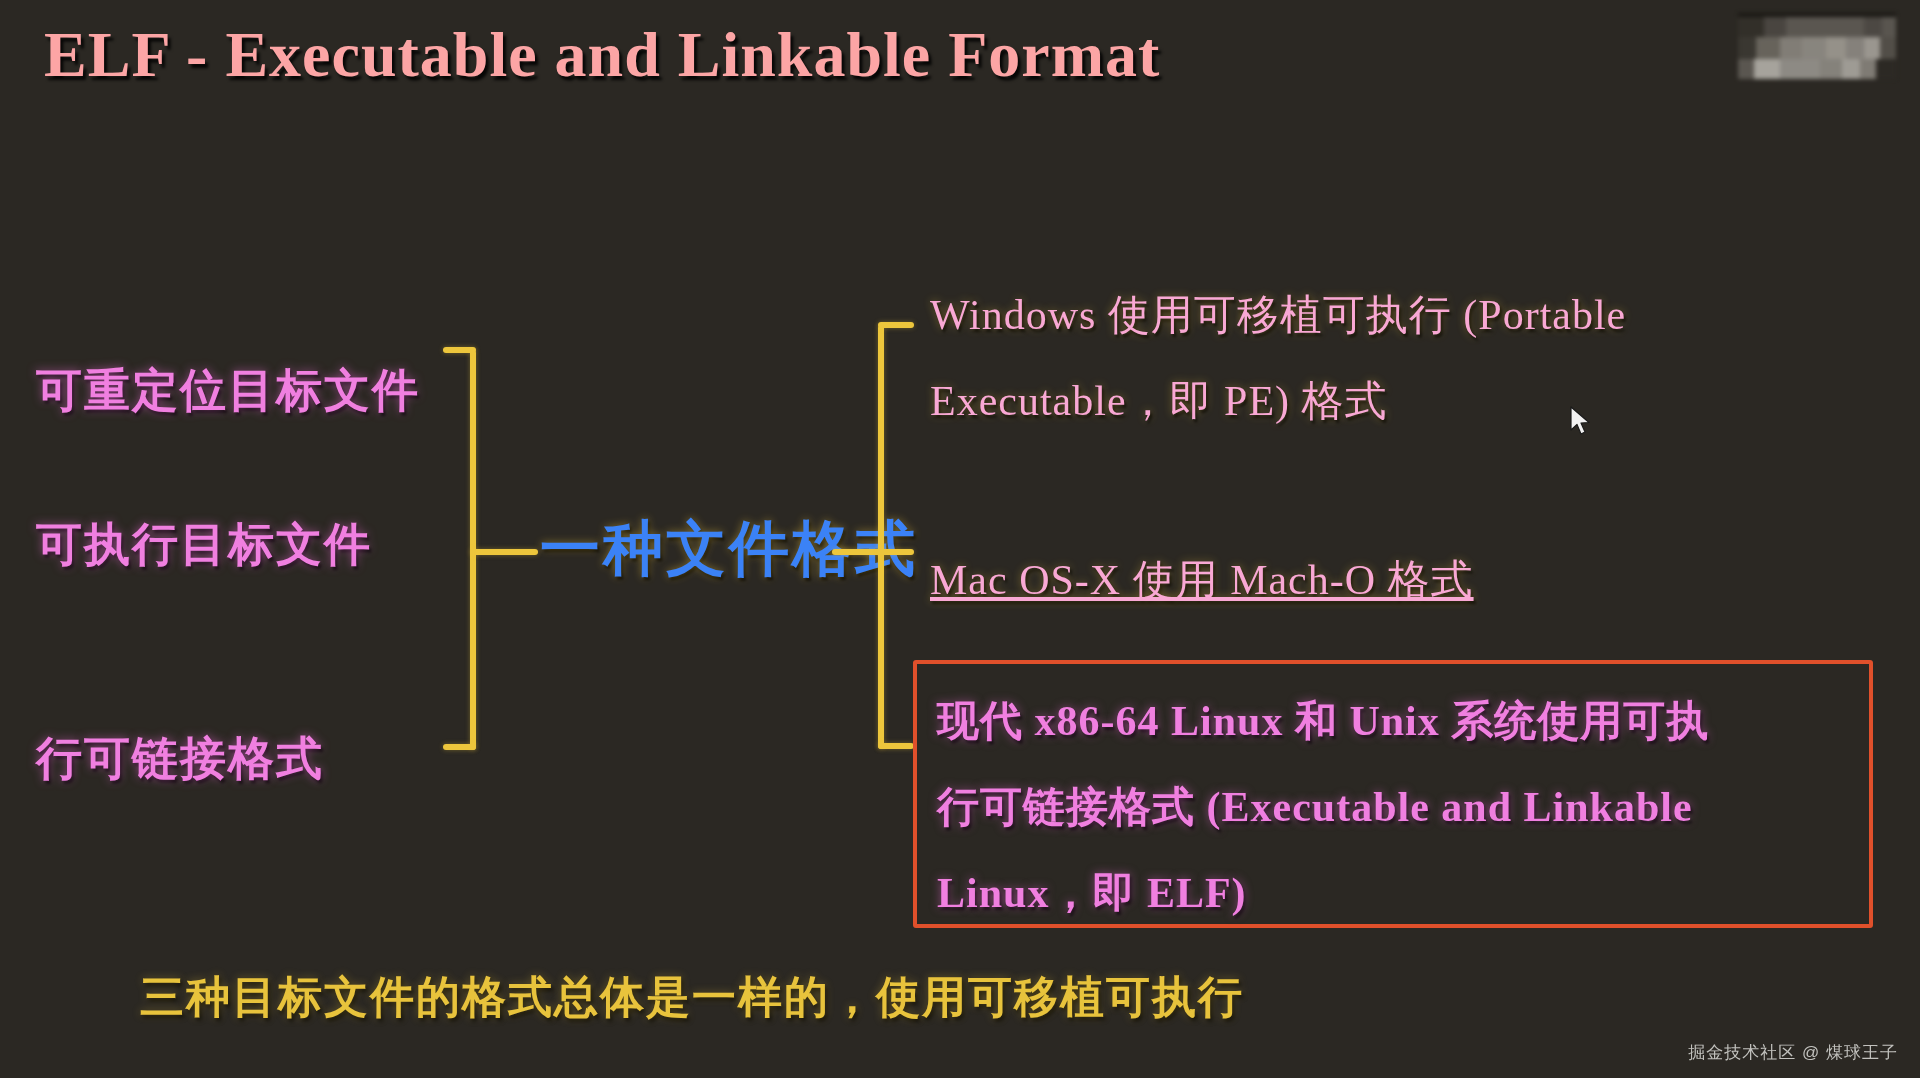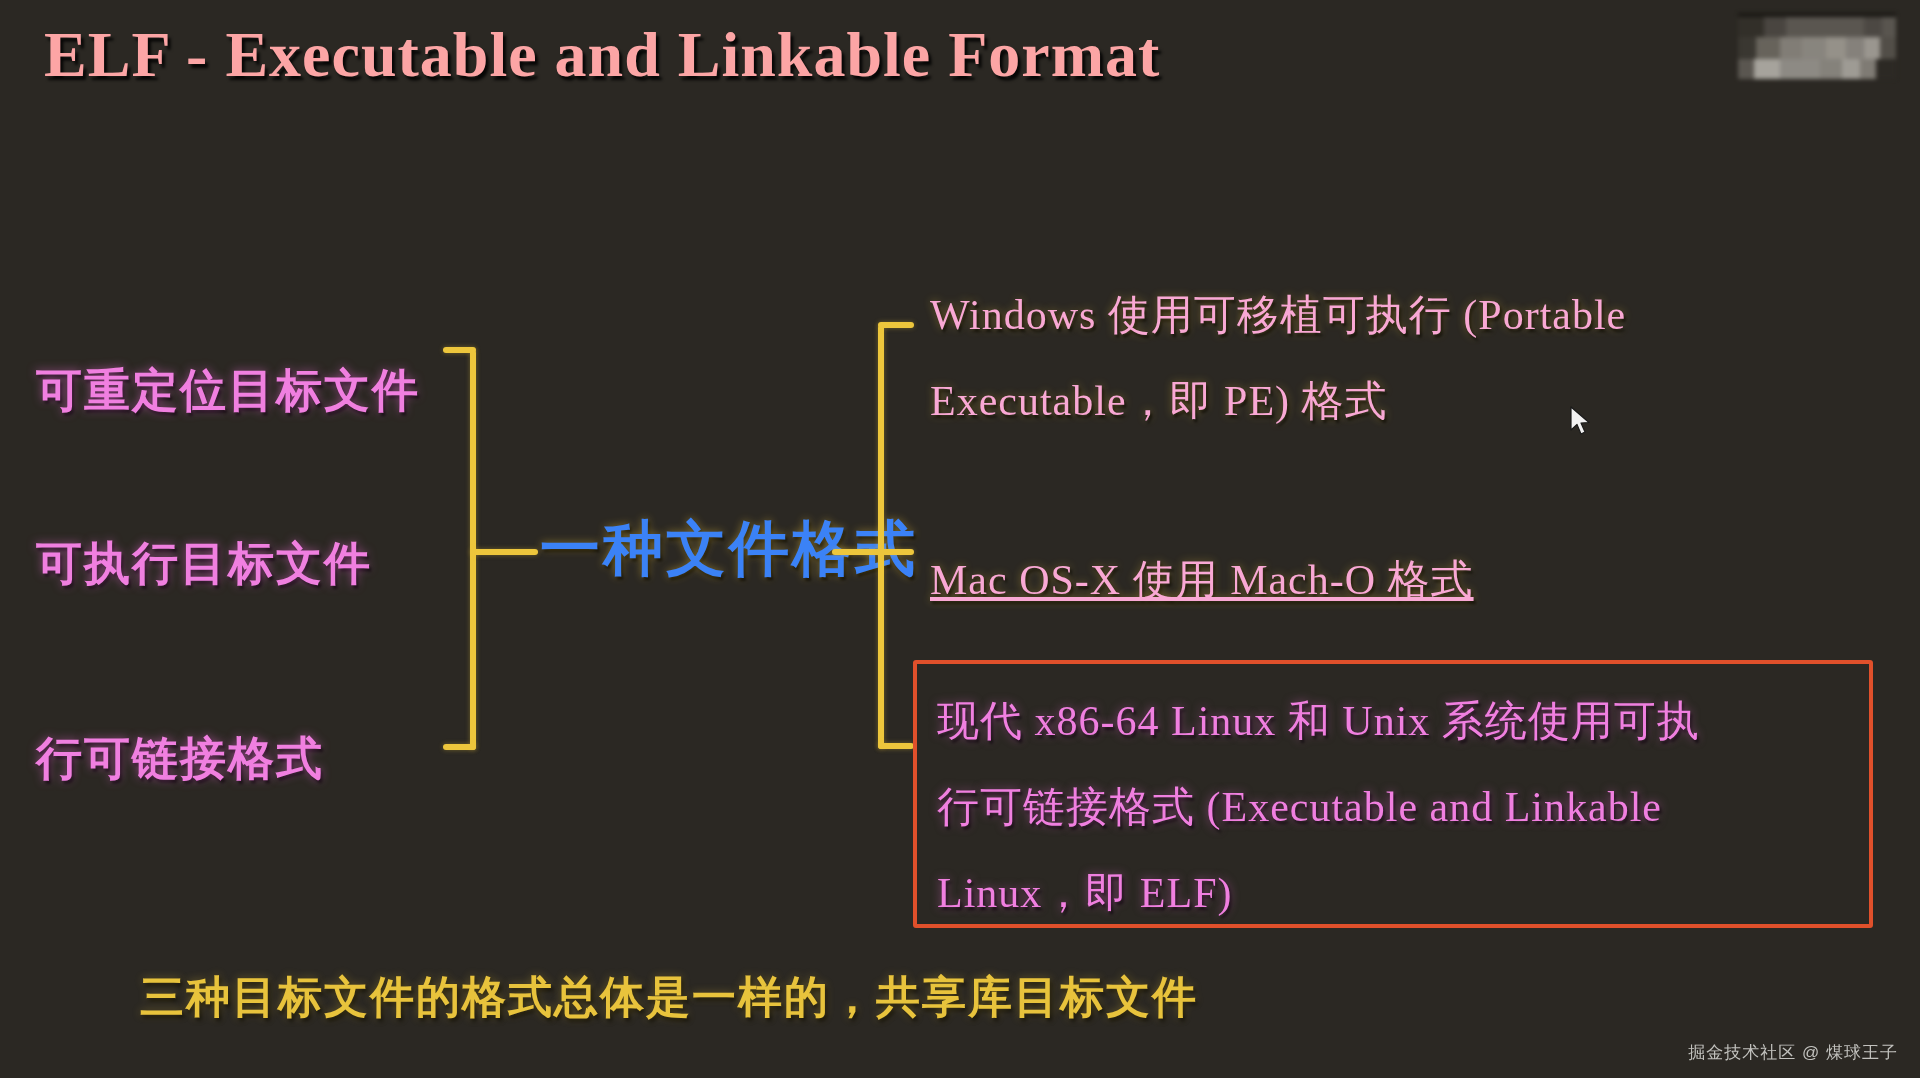--- a/index.html
+++ b/index.html
@@ -46,21 +46,21 @@
   .pink-label {
     position: absolute;
     color: #f07fe0;
     font-weight: bold;
     font-size: 46px;
     letter-spacing: 2px;
     white-space: nowrap;
     text-shadow: 0 0 10px rgba(240,110,215,0.55), 2px 3px 3px rgba(0,0,0,0.8);
   }
   #lbl-relocatable { left: 36px; top: 330px; margin-top: 30px; }
-  #lbl-executable  { left: 36px; top: 533px; }
+  #lbl-executable  { left: 36px; top: 514px; }
   #lbl-shared      { left: 36px; top: 728px; }
 
   
   #center-node {
     position: absolute;
     left: 540px;
     top: 509px;
     font-size: 60px;
     color: #3b82f6;
     font-weight: bold;
@@ -114,21 +114,21 @@
     border-radius: 3px;
     box-sizing: border-box;
   }
   #elf-text {
     position: absolute;
     left: 20px;
     top: 14px;
     width: 930px;
     color: #f07fe0;
     font-size: 42px;
-    font-weight: normal;
+    font-weight: bold;
     line-height: 86px;
     letter-spacing: 1px;
     text-shadow: 0 0 10px rgba(240,110,215,0.5), 2px 3px 3px rgba(0,0,0,0.8);
   }
 
   
   #footnote {
     position: absolute;
     left: 140px;
     top: 968px;
@@ -221,21 +221,21 @@
   </div>
 
   <div id="elf-box">
     <div id="elf-text">
       <div>现代 x86-64 Linux 和 Unix 系统使用可执</div>
       <div>行可链接格式 (Executable and Linkable</div>
       <div>Linux，即 ELF)</div>
     </div>
   </div>
 
-  <div id="footnote">三种目标文件的格式总体是一样的，共享库目标文件</div>
+  <div id="footnote">三种目标文件的格式总体是一样的，使用可移植可执行</div>
 
   <div id="watermark">掘金技术社区 @ 煤球王子</div>
 
   <svg id="cursor" viewBox="0 0 22 32">
     <polygon points="1,1 1,24 7,18.5 11,28 15,26 11,17 19,16.5" fill="#f2f2f2" stroke="#1a1a1a" stroke-width="1.2" stroke-linejoin="round"></polygon>
   </svg>
 
 </div>
 
 </body></html>

